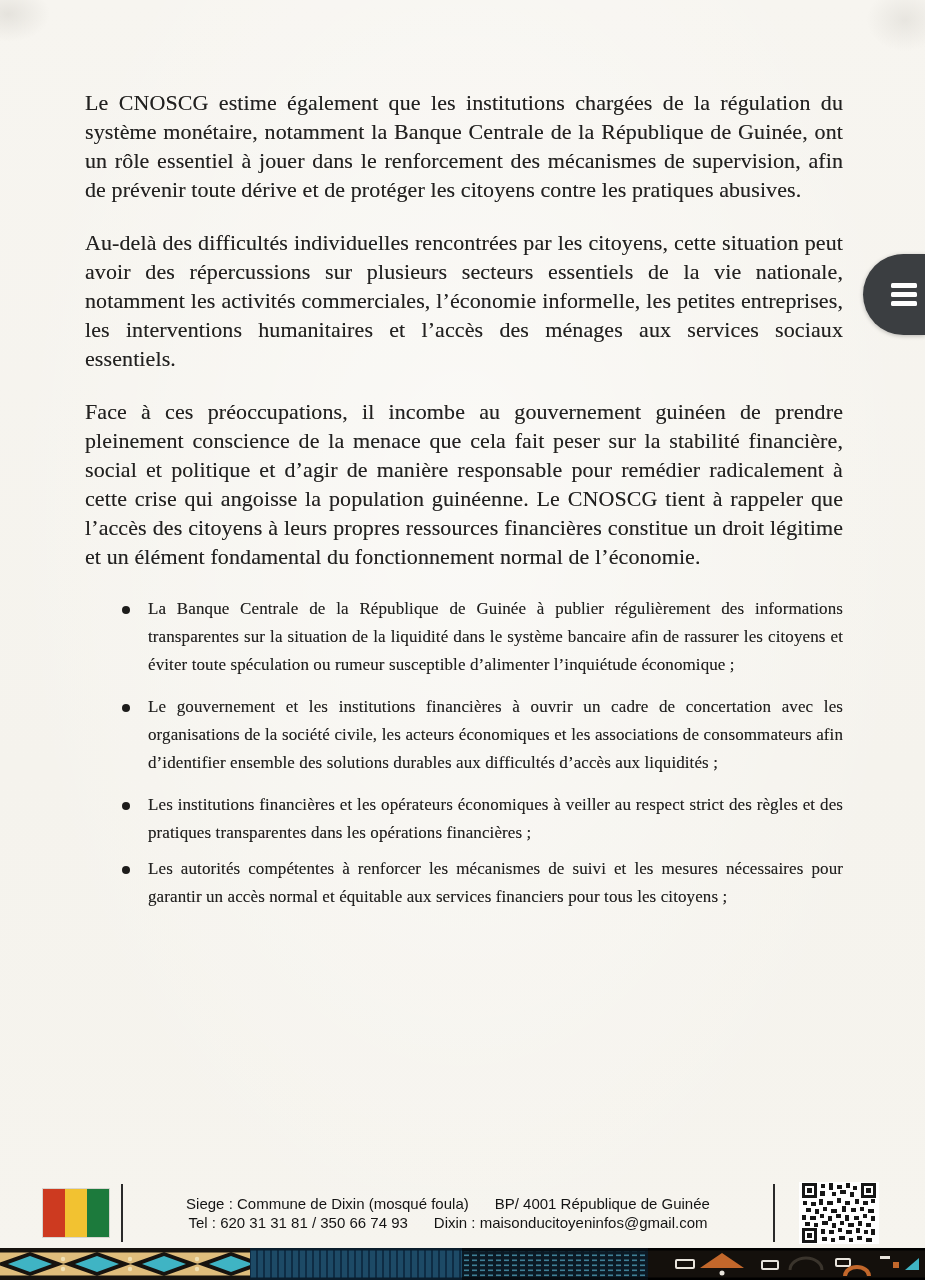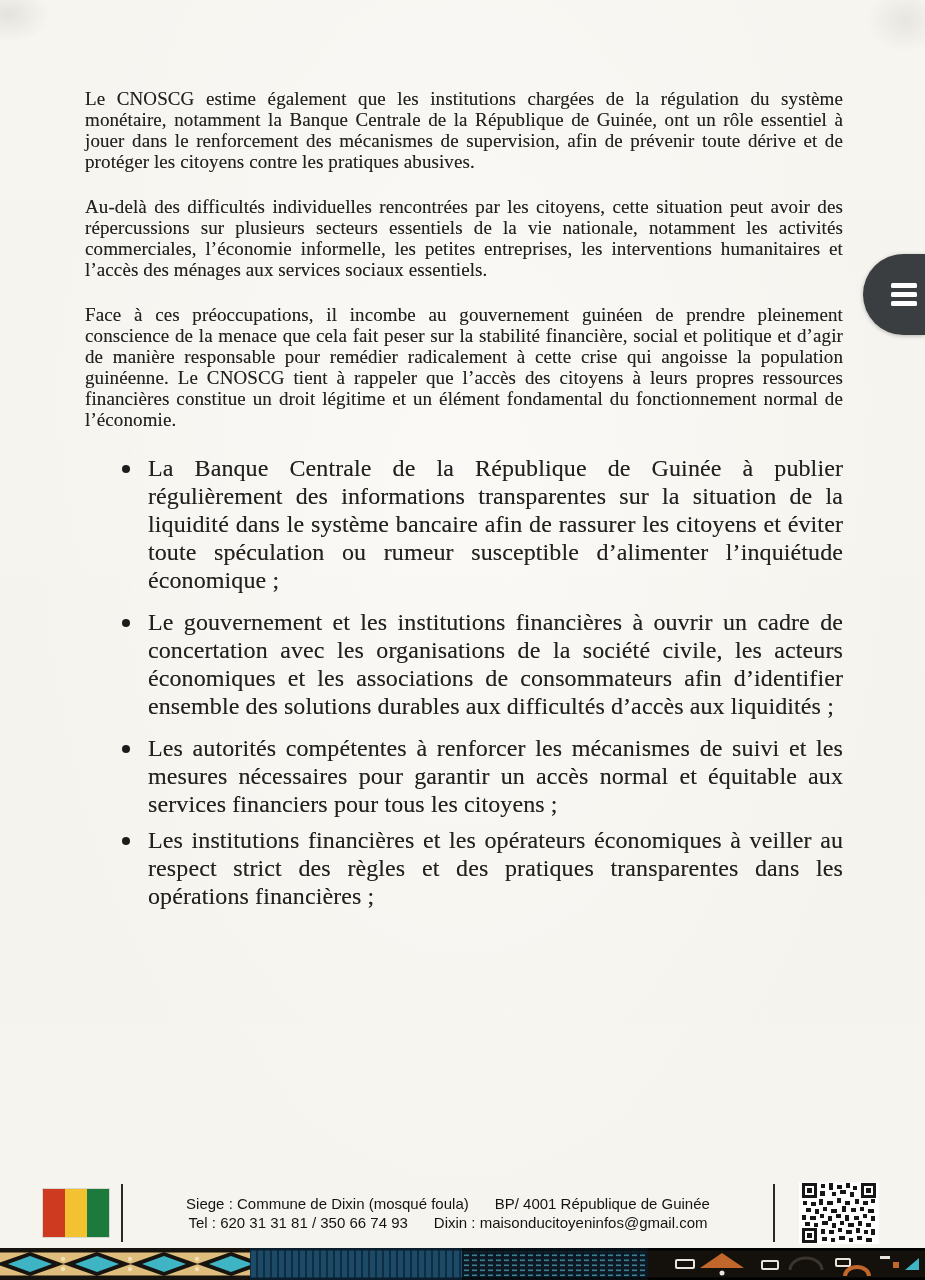--- a/index.html
+++ b/index.html
@@ -18,30 +18,30 @@
     content:""; position:absolute; inset:0; pointer-events:none;
     background:
       radial-gradient(60px 40px at 8px 14px, rgba(120,115,105,.14), rgba(0,0,0,0) 70%),
       radial-gradient(55px 45px at 905px 20px, rgba(120,115,105,.12), rgba(0,0,0,0) 70%);
   }
 
   .page-body{
     position:absolute; left:85px; top:88px; width:758px;
   }
   .page-body p{
-    font-size:19px; line-height:21px; text-align:justify;
+    font-size:22px; line-height:29px; text-align:justify;
     margin-bottom:24px; letter-spacing:.1px;
     text-shadow:0 0 .5px rgba(20,20,20,.4);
   }
   .page-body p.invite{ margin-bottom:16px; text-align:left; }
 
   ul.invite-list{ list-style:none; }
   ul.invite-list li{
     position:relative; padding-left:63px;
-    font-size:24px; line-height:28px; text-align:justify;
+    font-size:17px; line-height:28px; text-align:justify;
     margin-bottom:14px; letter-spacing:.1px;
     text-shadow:0 0 .5px rgba(20,20,20,.4);
   }
   ul.invite-list li:nth-child(3){ margin-bottom:8px; }
   ul.invite-list li .bullet-dot{
     position:absolute; left:37px; top:11px;
     width:8px; height:8px; border-radius:50%; background:#1d1c1b;
   }
 
   
@@ -87,22 +87,22 @@
 <body>
 
 <div class="page-body">
   <p>Le CNOSCG estime également que les institutions chargées de la régulation du système monétaire, notamment la Banque Centrale de la République de Guinée, ont un rôle essentiel à jouer dans le renforcement des mécanismes de supervision, afin de prévenir toute dérive et de protéger les citoyens contre les pratiques abusives.</p>
   <p>Au-delà des difficultés individuelles rencontrées par les citoyens, cette situation peut avoir des répercussions sur plusieurs secteurs essentiels de la vie nationale, notamment les activités commerciales, l’économie informelle, les petites entreprises, les interventions humanitaires et l’accès des ménages aux services sociaux essentiels.</p>
   <p>Face à ces préoccupations, il incombe au gouvernement guinéen de prendre pleinement conscience de la menace que cela fait peser sur la stabilité financière, social et politique et d’agir de manière responsable pour remédier radicalement à cette crise qui angoisse la population guinéenne. Le CNOSCG tient à rappeler que l’accès des citoyens à leurs propres ressources financières constitue un droit légitime et un élément fondamental du fonctionnement normal de l’économie.</p>
 
   <ul class="invite-list">
     <li><span class="bullet-dot"></span><span>La Banque Centrale de la République de Guinée à publier régulièrement des informations transparentes sur la situation de la liquidité dans le système bancaire afin de rassurer les citoyens et éviter toute spéculation ou rumeur susceptible d’alimenter l’inquiétude économique ;</span></li>
     <li><span class="bullet-dot"></span><span>Le gouvernement et les institutions financières à ouvrir un cadre de concertation avec les organisations de la société civile, les acteurs économiques et les associations de consommateurs afin d’identifier ensemble des solutions durables aux difficultés d’accès aux liquidités ;</span></li>
+    <li><span class="bullet-dot"></span><span>Les institutions financières et les opérateurs économiques à veiller au respect strict des règles et des pratiques transparentes dans les opérations financières ;</span></li>
     <li><span class="bullet-dot"></span><span>Les autorités compétentes à renforcer les mécanismes de suivi et les mesures nécessaires pour garantir un accès normal et équitable aux services financiers pour tous les citoyens ;</span></li>
-    <li><span class="bullet-dot"></span><span>Les institutions financières et les opérateurs économiques à veiller au respect strict des règles et des pratiques transparentes dans les opérations financières ;</span></li>
   </ul>
 </div>
 
 <div class="menu-pill">
   <div class="hamburger">
     <span></span>
       <span></span>
       <span></span>
   </div>
 </div>

